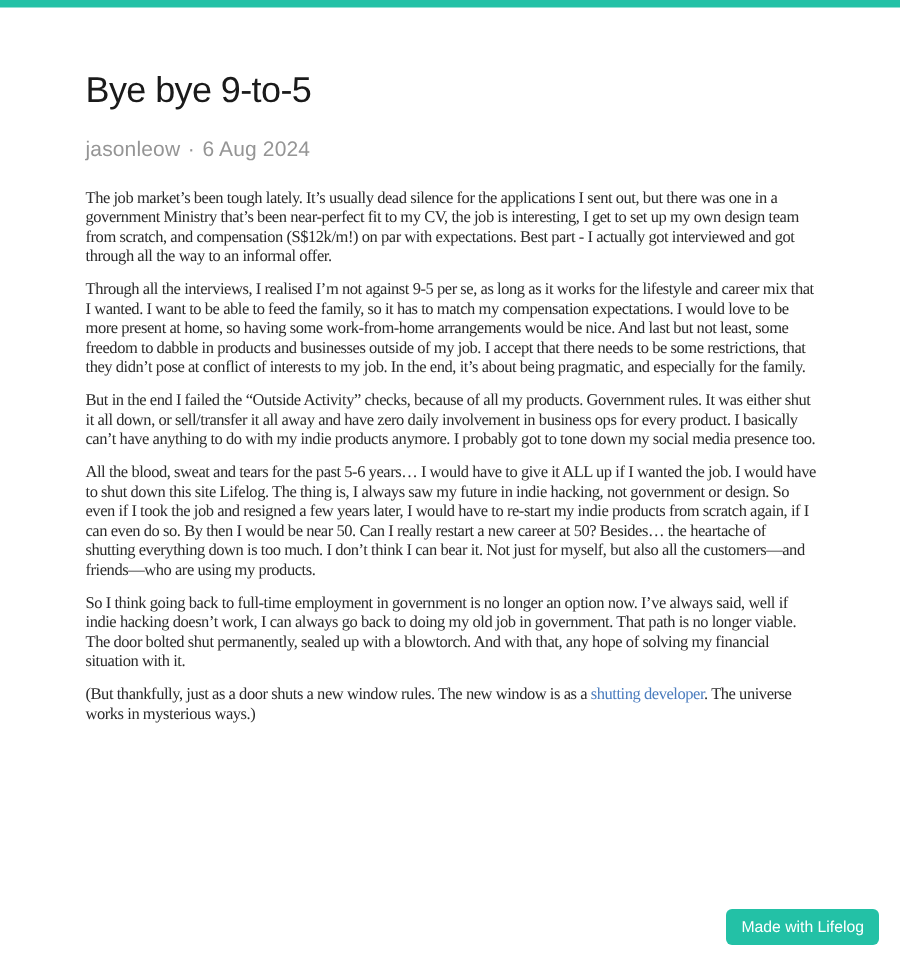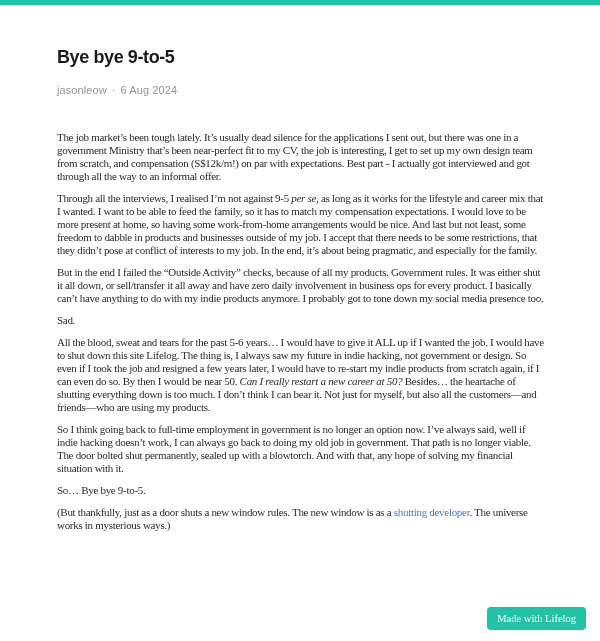--- a/index.html
+++ b/index.html
@@ -23,62 +23,61 @@
   .top-bar {
     width: 100%;
     height: 5px;
     background: var(--accent);
   }
   .container {
     padding: 42px 57px 0 57px;
   }
   h1.post-title {
     margin: 0 0 16px 0;
-    font-size: 18px;
-    font-weight: 700;
+    font-size: 24px;
+    font-weight: 400;
     color: var(--title);
     letter-spacing: -0.4px;
     font-family: "Liberation Sans", sans-serif;
   }
   .byline {
-    font-size: 11px;
+    font-size: 14px;
     color: var(--byline);
-    margin: 0 0 35px 0;
+    margin: 0 0 19px 0;
     letter-spacing: 0.1px;
   }
   .byline .sep {
     margin: 0 5px;
   }
   article.post-body {
     font-family: "Liberation Serif", serif;
     font-size: 11px;
     line-height: 13px;
     letter-spacing: -0.3px;
     color: var(--ink);
     width: 488px;
   }
   article.post-body p {
     margin: 0 0 9px 0;
   }
   .italic {
-    font-style: italic;
   }
   .inline-link {
     color: var(--link);
     text-decoration: none;
     cursor: pointer;
   }
   .badge {
     position: absolute;
     right: 14px;
     bottom: 11px;
     display: inline-block;
     background: var(--accent);
     color: #ffffff;
-    font-family: Liberation Serif, serif;
+    font-family: Liberation Sans, sans-serif;
     font-size: 10.5px;
     padding: 6px 10px;
     border-radius: 4px;
     text-decoration: none;
     cursor: pointer;
   }
 </style>
 </head>
 <body>
 
@@ -88,21 +87,19 @@
   <h1 class="post-title">Bye bye 9-to-5</h1>
 
   <div class="byline">
     <span>jasonleow</span><span class="sep">·</span><span>6 Aug 2024</span>
   </div>
 
   <article class="post-body" id="post-body">
       <p><span class="plain">The job market’s been tough lately. It’s usually dead silence for the applications I sent out, but there was one in a government Ministry that’s been near-perfect fit to my CV, the job is interesting, I get to set up my own design team from scratch, and compensation (S$12k/m!) on par with expectations. Best part - I actually got interviewed and got through all the way to an informal offer.</span></p>
       <p><span class="plain">Through all the interviews, I realised I’m not against 9-5 </span><span class="italic">per se</span><span class="plain">, as long as it works for the lifestyle and career mix that I wanted. I want to be able to feed the family, so it has to match my compensation expectations. I would love to be more present at home, so having some work-from-home arrangements would be nice. And last but not least, some freedom to dabble in products and businesses outside of my job. I accept that there needs to be some restrictions, that they didn’t pose at conflict of interests to my job. In the end, it’s about being pragmatic, and especially for the family.</span></p>
       <p><span class="plain">But in the end I failed the “Outside Activity” checks, because of all my products. Government rules. It was either shut it all down, or sell/transfer it all away and have zero daily involvement in business ops for every product. I basically can’t have anything to do with my indie products anymore. I probably got to tone down my social media presence too.</span></p>
-      <p><span class="plain">Sad.</span></p>
       <p><span class="plain">All the blood, sweat and tears for the past 5-6 years… I would have to give it ALL up if I wanted the job. I would have to shut down this site Lifelog. The thing is, I always saw my future in indie hacking, not government or design. So even if I took the job and resigned a few years later, I would have to re-start my indie products from scratch again, if I can even do so. By then I would be near 50. </span><span class="italic">Can I really restart a new career at 50?</span><span class="plain"> Besides… the heartache of shutting everything down is too much. I don’t think I can bear it. Not just for myself, but also all the customers—and friends—who are using my products.</span></p>
       <p><span class="plain">So I think going back to full-time employment in government is no longer an option now. I’ve always said, well if indie hacking doesn’t work, I can always go back to doing my old job in government. That path is no longer viable. The door bolted shut permanently, sealed up with a blowtorch. And with that, any hope of solving my financial situation with it.</span></p>
-      <p><span class="plain">So… Bye bye 9-to-5.</span></p>
       <p><span class="plain">(But thankfully, just as a door shuts a new window rules. The new window is as a </span><a href="#" class="inline-link">shutting developer</a><span class="plain">. The universe works in mysterious ways.)</span></p>
     </article>
 </main>
 
 <a class="badge">Made with Lifelog</a>
 
 </body></html>

